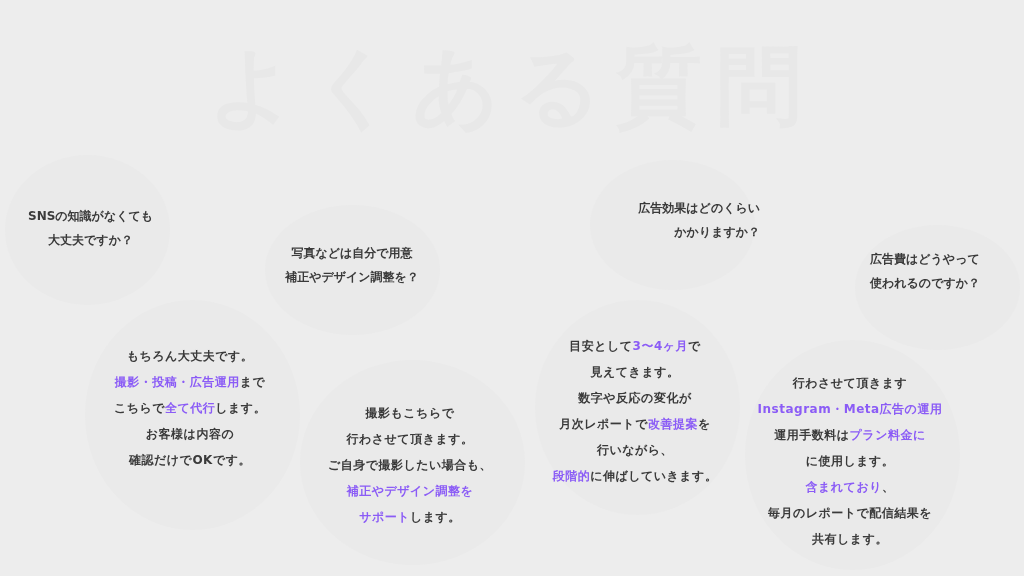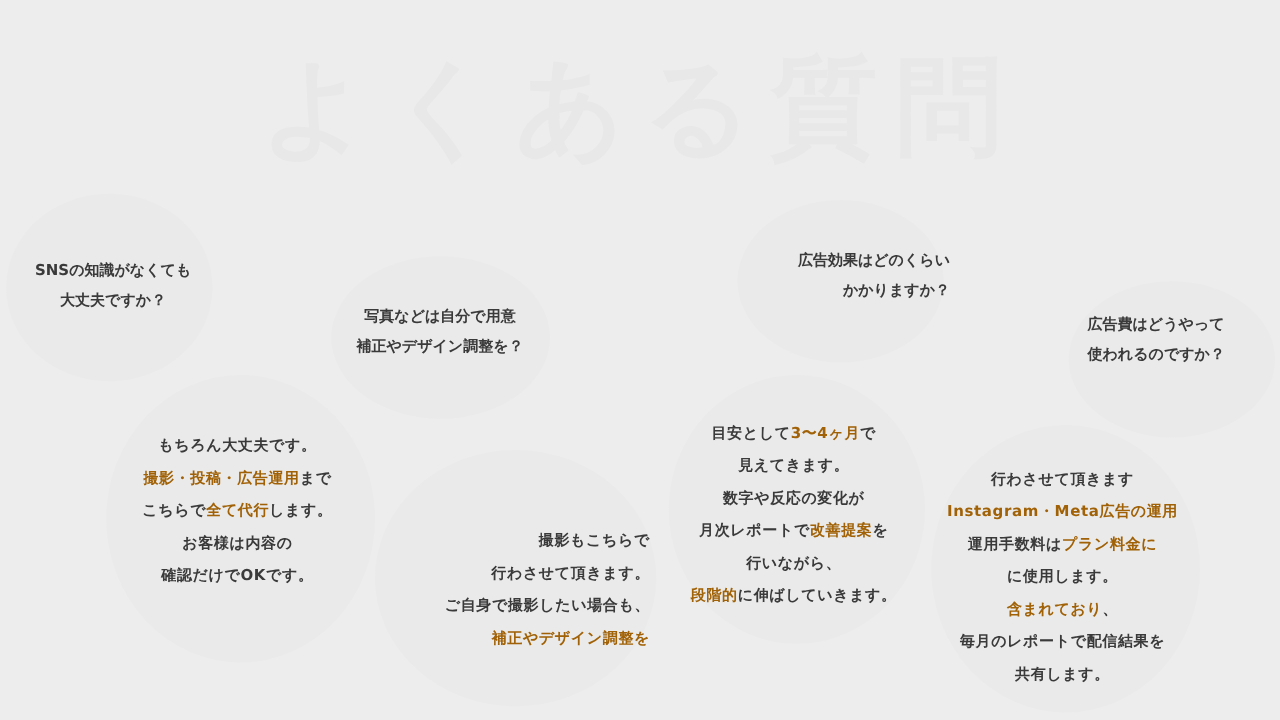--- a/index.html
+++ b/index.html
@@ -16,21 +16,21 @@
     .circle {
       position: absolute; border-radius: 50%;
       background: #eaeaea;
     }
     .block {
       position: absolute; text-align: center; color: #3a3a3a;
       font-weight: bold; white-space: nowrap;
     }
     .q { font-size: 12px; line-height: 24px; }
     .a { font-size: 12px; line-height: 26px; letter-spacing: 0.5px; }
-    .hl { color: #a16207; }
+    .hl { color: #8b5cf6; }
   </style>
 </head>
 <body>
 
 <div class="title">よくある質問</div>
 
 <div class="circle" style="left:5px;top:155px;width:165px;height:150px;"></div>
 <div class="circle" style="left:85px;top:300px;width:215px;height:230px;"></div>
 <div class="circle" style="left:265px;top:205px;width:175px;height:130px;"></div>
 <div class="circle" style="left:300px;top:360px;width:225px;height:205px;"></div>
@@ -48,25 +48,26 @@
     <div><span class="hl">撮影・投稿・広告運用</span><span>まで</span></div>
     <div><span>こちらで</span><span class="hl">全て代行</span><span>します。</span></div>
     <div><span>お客様は内容の</span></div>
     <div><span>確認だけでOKです。</span></div>
   </div>
 
 <div class="block q" style="left:262px;top:241px;width:180px;">
   <div>写真などは自分で用意</div>
   <div>補正やデザイン調整を？</div>
 </div>
-<div class="block a" style="left:300px;top:419px;width:220px;text-align:right;">
+<div class="block a" style="left:300px;top:400px;width:220px;">
     <div><span>撮影もこちらで</span></div>
     <div><span>行わさせて頂きます。</span></div>
     <div><span>ご自身で撮影したい場合も、</span></div>
     <div><span class="hl">補正やデザイン調整を</span></div>
+    <div><span class="hl">サポート</span><span>します。</span></div>
   </div>
 
 <div class="block q" style="left:585px;top:196px;width:175px;text-align:right;">
   <div>広告効果はどのくらい</div>
   <div>かかりますか？</div>
 </div>
 <div class="block a" style="left:530px;top:333px;width:210px;">
     <div><span>目安として</span><span class="hl">3〜4ヶ月</span><span>で</span></div>
     <div><span>見えてきます。</span></div>
     <div><span>数字や反応の変化が</span></div>

